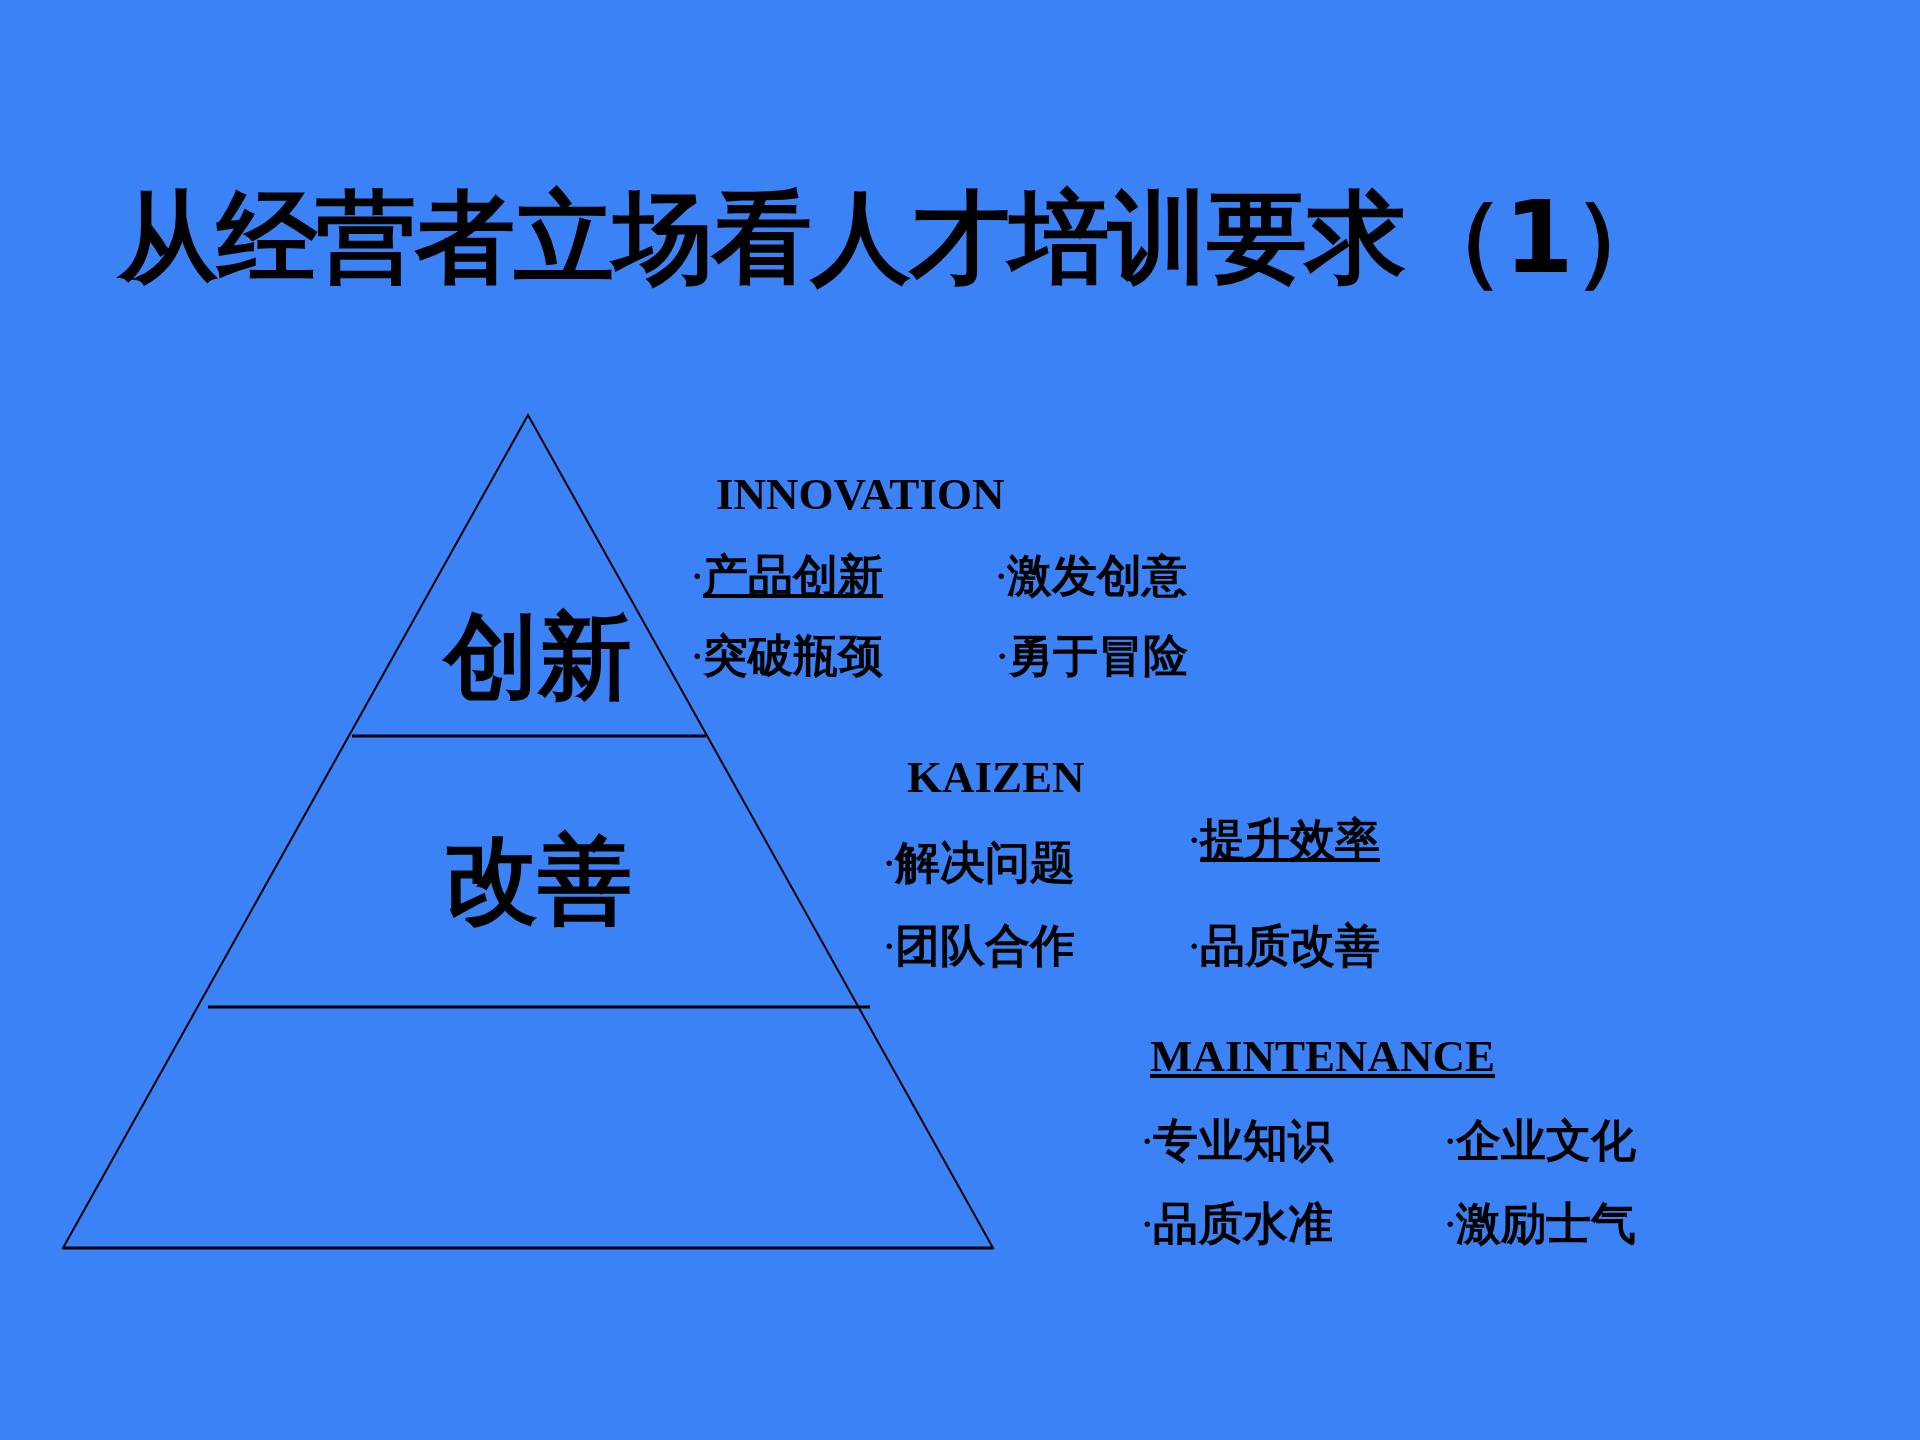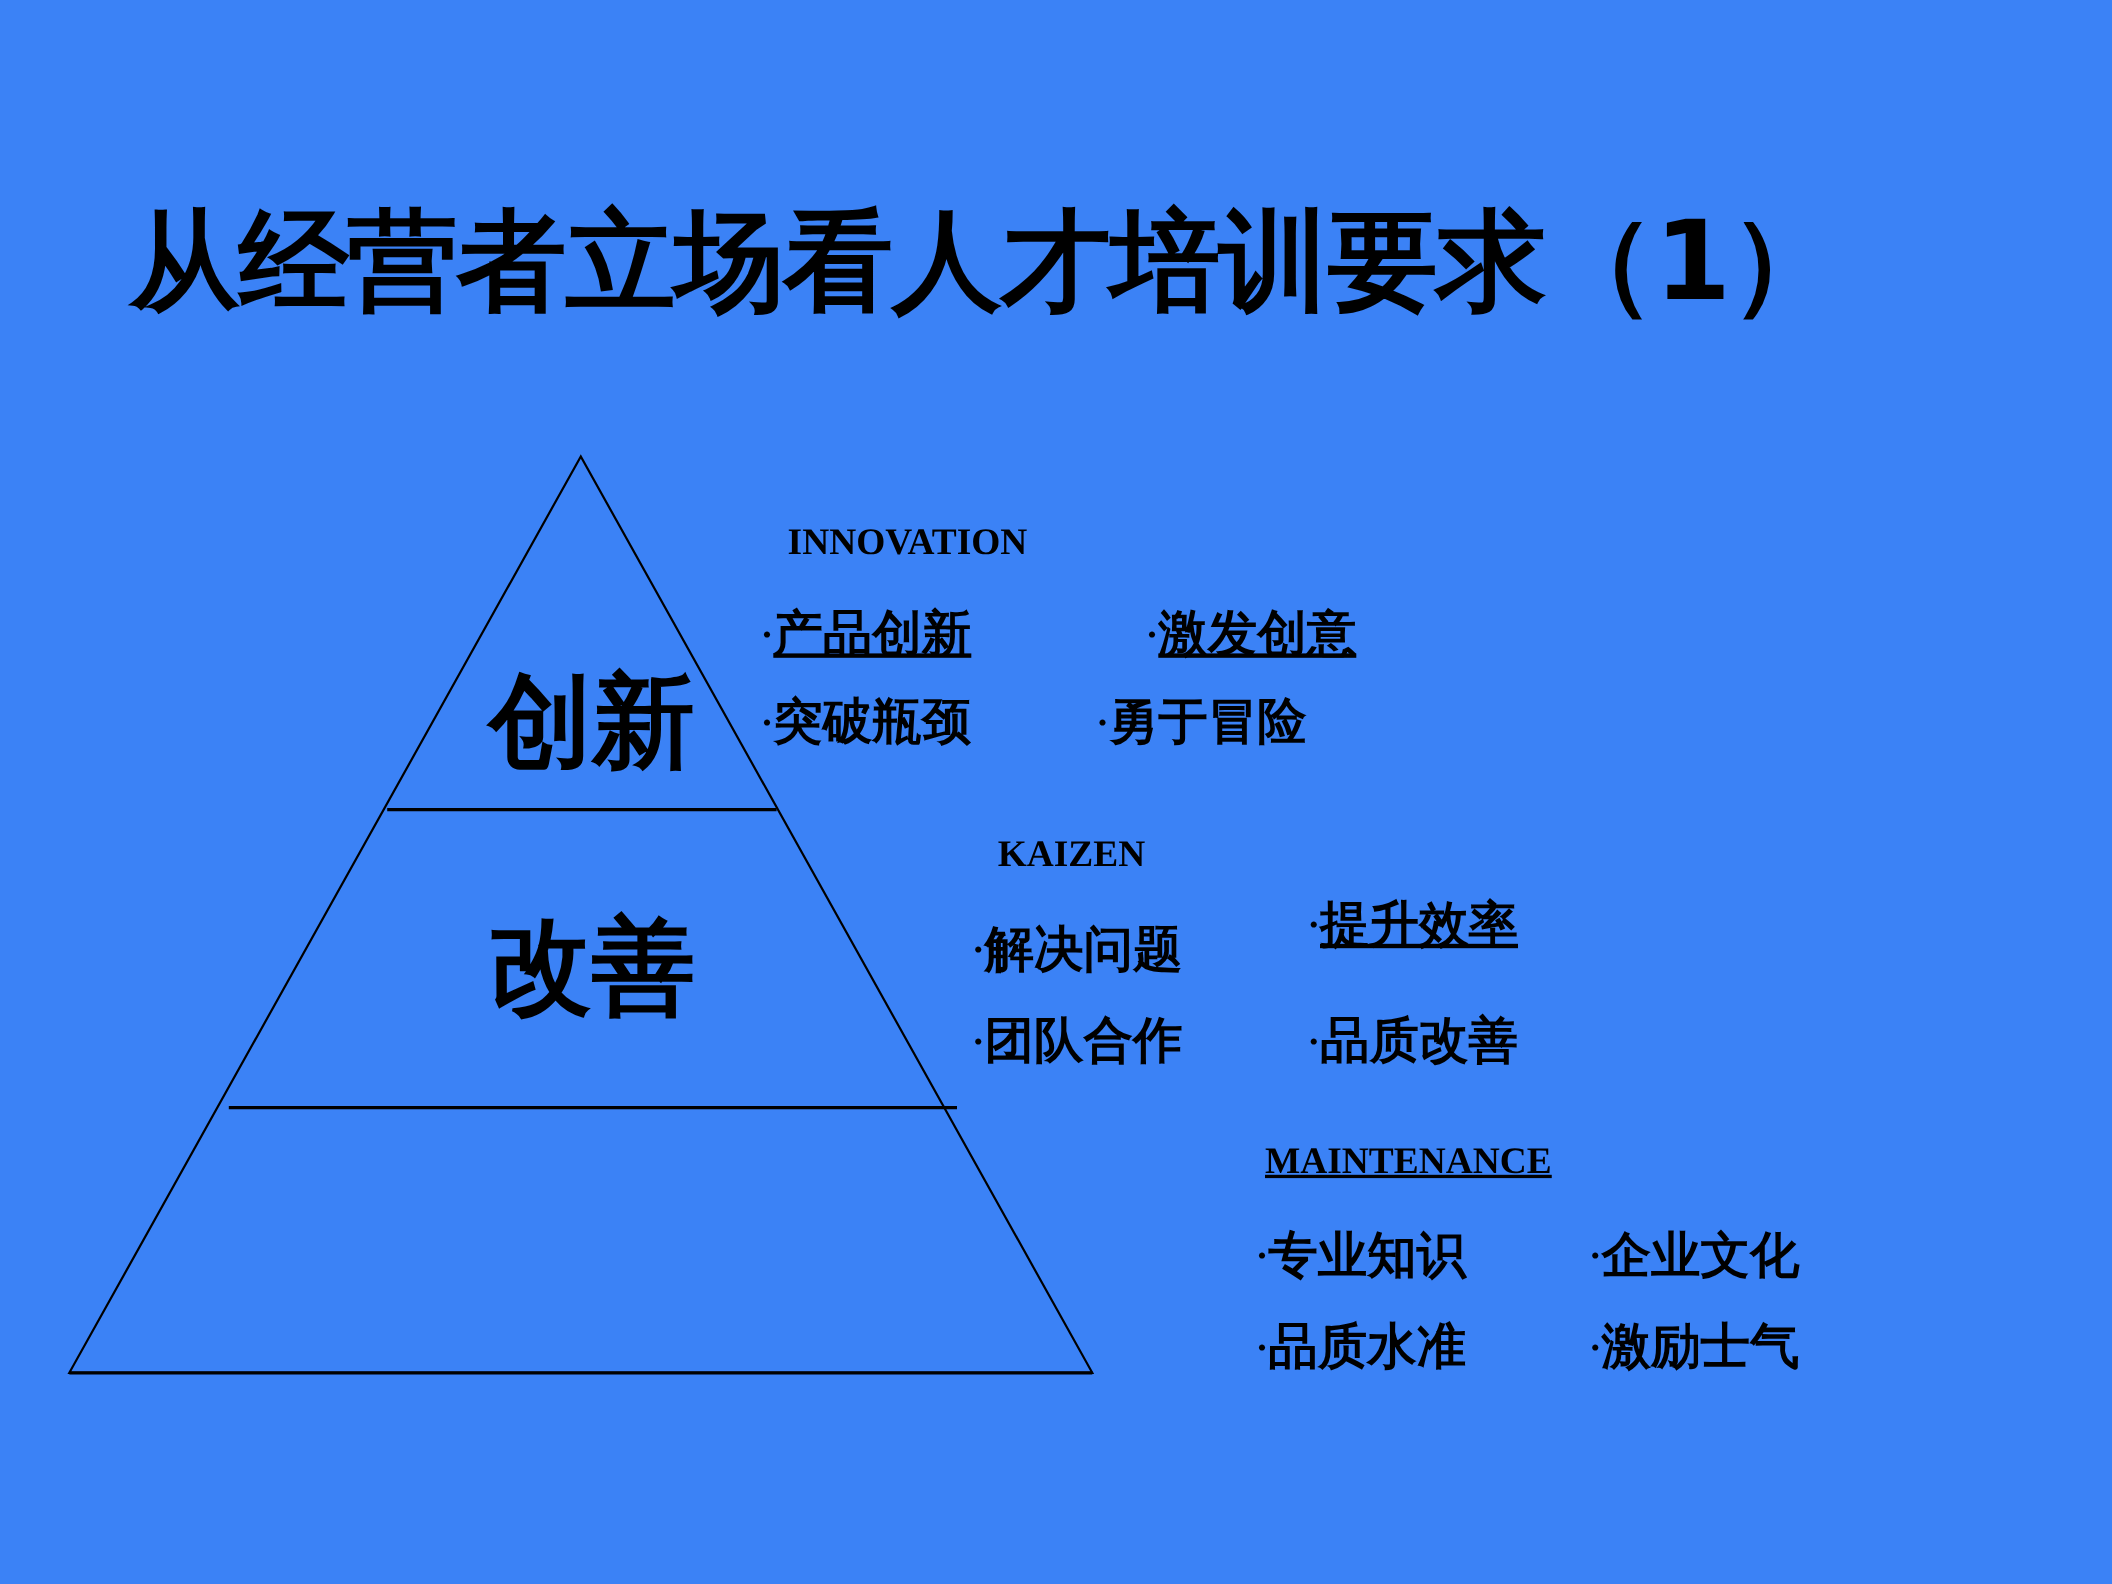--- a/index.html
+++ b/index.html
@@ -13,21 +13,21 @@
   }
   svg.pyramid { position: absolute; left: 0; top: 0; }
   .tier-label {
     position: absolute; width: 260px; text-align: center;
     font-family: "DejaVu Serif", "Liberation Serif", serif;
     font-weight: bold; font-size: 94px; line-height: 110px; white-space: nowrap;
   }
   .section-heading {
     position: absolute;
     font-family: "Liberation Serif", "DejaVu Serif", serif;
-    font-weight: bold; font-size: 34px; line-height: 52px; white-space: nowrap;
+    font-weight: bold; font-size: 45px; line-height: 52px; white-space: nowrap;
   }
   .bullet {
     position: absolute;
     font-family: "DejaVu Serif", "Liberation Serif", serif;
     font-weight: bold; font-size: 45px; line-height: 52px; white-space: nowrap;
   }
   .bullet .dot { display: inline-block; width: 11px; font-size: 30px; vertical-align: 4px; }
 </style>
 </head>
 <body>
@@ -41,21 +41,21 @@
     <line x1="63" y1="1248" x2="993" y2="1248" stroke="#000" stroke-width="3"></line>
     <line x1="352" y1="736" x2="706" y2="736" stroke="#000" stroke-width="3"></line>
     <line x1="208" y1="1007" x2="870" y2="1007" stroke="#000" stroke-width="3"></line>
   </svg>
 
   <div class="tier-label" style="left:408px; top:601px;">创新</div>
   <div class="tier-label" style="left:408px; top:824px;">改善</div>
 
   <div class="section-heading" style="left:716px; top:468px;">INNOVATION</div>
   <div class="bullet" style="left:692px; top:550px;text-decoration:underline;"><span class="dot">·</span><span>产品创新</span></div>
-  <div class="bullet" style="left:1042px; top:550px;text-decoration:underline;"><span class="dot">·</span><span>激发创意</span></div>
+  <div class="bullet" style="left:996px; top:550px;"><span class="dot">·</span><span>激发创意</span></div>
   <div class="bullet" style="left:692px; top:630px;"><span class="dot">·</span><span>突破瓶颈</span></div>
   <div class="bullet" style="left:997px; top:630px;"><span class="dot">·</span><span>勇于冒险</span></div>
 
   <div class="section-heading" style="left:907px; top:751px;">KAIZEN</div>
   <div class="bullet" style="left:884px; top:837px;"><span class="dot">·</span><span>解决问题</span></div>
   <div class="bullet" style="left:1189px; top:814px;text-decoration:underline;"><span class="dot">·</span><span>提升效率</span></div>
   <div class="bullet" style="left:884px; top:920px;"><span class="dot">·</span><span>团队合作</span></div>
   <div class="bullet" style="left:1189px; top:920px;"><span class="dot">·</span><span>品质改善</span></div>
 
   <div class="section-heading" style="left:1150px; top:1030px;text-decoration:underline;">MAINTENANCE</div>

